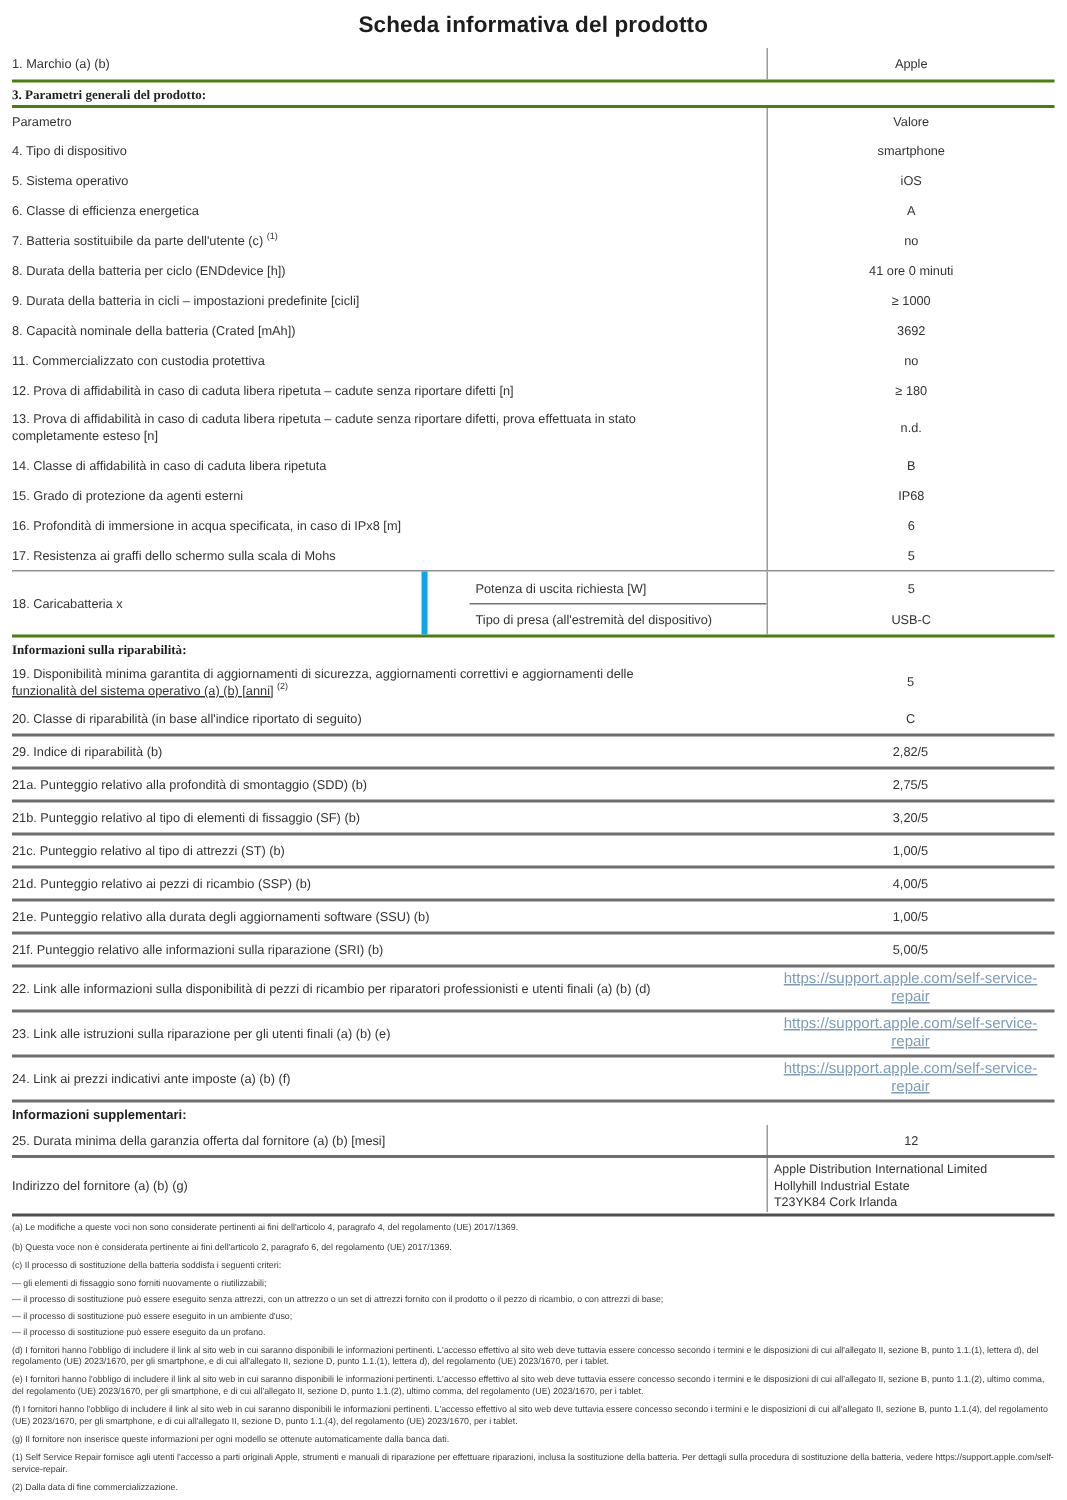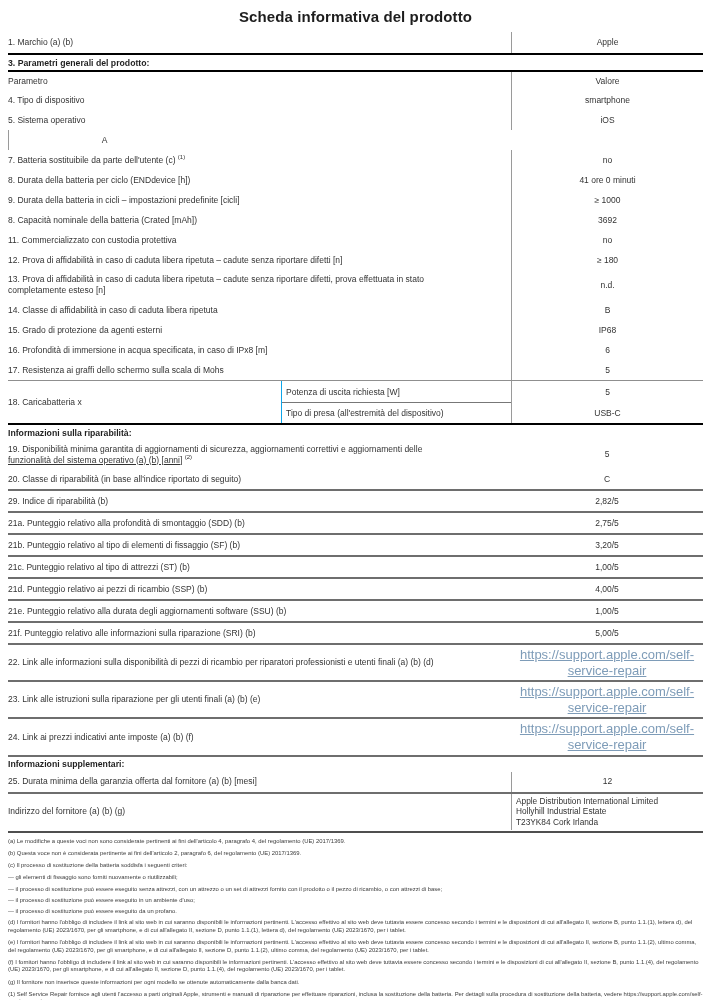--- a/index.html
+++ b/index.html
@@ -30,40 +30,40 @@
   .h20 { min-height: 20px; }
   .h30 { min-height: 30px; gap: 36px; }
   .h29 { min-height: 29px; }
   .h22 { min-height: 22px; }
   .h18 { min-height: 18px; }
 
   .sec-header {
     font-size: 8.7px; font-weight: bold; color: #1f1f1f;
     min-height: 17px; display: flex; align-items: center;
   }
-  .line-dark { border-top: 2px solid #000000; }
+  .line-dark { border-top: 2px solid #4d7c0f; font-family: Liberation Serif, serif; }
   .line-thick{ border-top: 2px solid #6e6e6e; }
 
   .rep-block .row { border-top: 2px solid #6e6e6e; }
   .rep-block .row:first-child { border-top: none; }
 
   sup { font-size: 6px; vertical-align: super; line-height: 0; }
   .u { text-decoration: underline; }
 
   
   .charger { display: flex; align-items: stretch; border-top: 1px solid #8f8f8f; }
   .charger .lbl { flex: 0 0 273px; display: flex; align-items: center; }
-  .charger-mid { flex: 1 1 auto; border-left: 1px solid #0ea5e9; }
+  .charger-mid { flex: 1 1 auto; border-left: 4px solid #0ea5e9; padding-left: 28px; }
   .charger-mid .sub { min-height: 21px; display: flex; align-items: center; font-size: 8.5px; color: #333; padding: 2px 4px; }
   .charger-mid .sub + .sub { border-top: 1px solid #777; }
   .charger .vals { width: 192px; flex: 0 0 192px; border-left: 1px solid #9a9a9a; display: flex; flex-direction: column; }
   .charger .vals .v { flex: 1; display: flex; align-items: center; justify-content: center; font-size: 8.5px; color: #333; }
 
   a.link, .link {
-    color: #7e9cb8; text-decoration: underline; font-size: 13px; cursor: pointer;
+    color: #7e9cb8; text-decoration: underline; font-size: 10px; cursor: pointer;
   }
 
   
   .addr-row { display: flex; align-items: stretch; }
   .addr-row .lbl { display: flex; align-items: center; }
   .addr-cell {
     width: 192px; flex: 0 0 192px; border-left: 1px solid #9a9a9a;
     font-size: 8.3px; line-height: 1.3; color: #333; text-align: left; padding: 2px 0 2px 4px;
   }
 
@@ -97,20 +97,21 @@
   <div>
     <div class="row h20 divided">
       <div class="lbl">4. Tipo di dispositivo</div>
       <div class="val">smartphone</div>
     </div>
     <div class="row h20 divided">
       <div class="lbl">5. Sistema operativo</div>
       <div class="val">iOS</div>
     </div>
     <div class="row h20 divided">
+      <div class="lbl">6. Classe di efficienza energetica</div>
       <div class="val">A</div>
     </div>
     <div class="row h20 divided">
       <div class="lbl"><span>7. Batteria sostituibile da parte dell'utente (c)</span> <sup>(1)</sup></div>
       <div class="val">no</div>
     </div>
     <div class="row h20 divided">
       <div class="lbl">8. Durata della batteria per ciclo (ENDdevice [h])</div>
       <div class="val">41 ore 0 minuti</div>
     </div>

